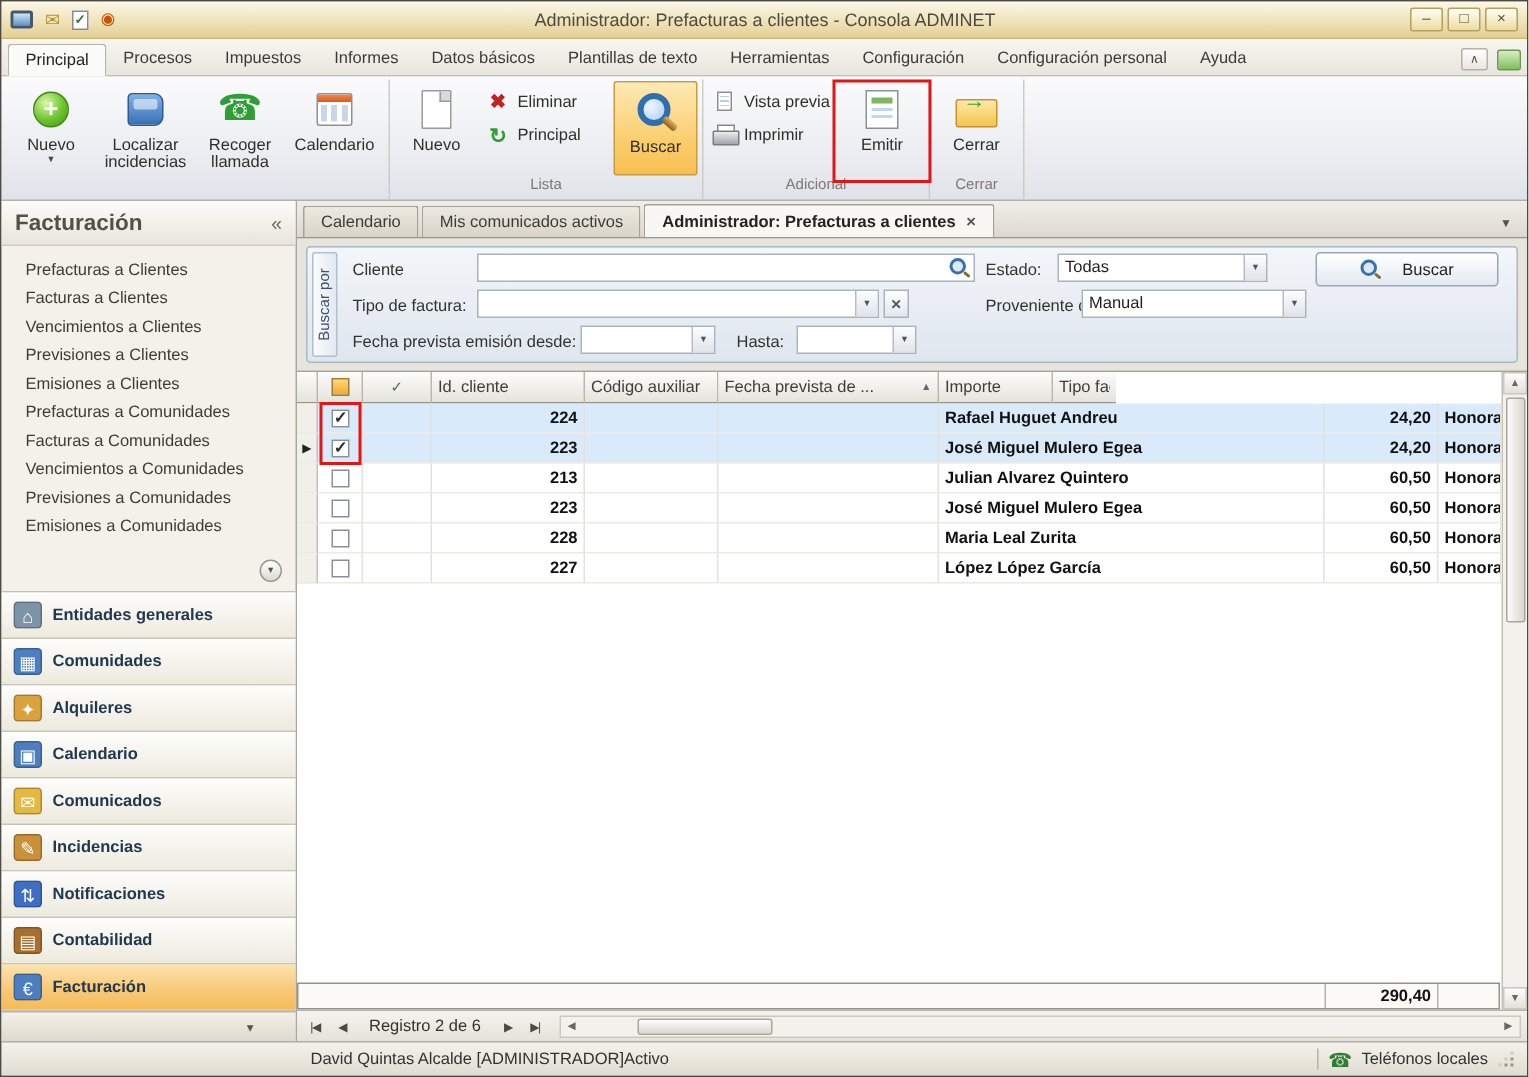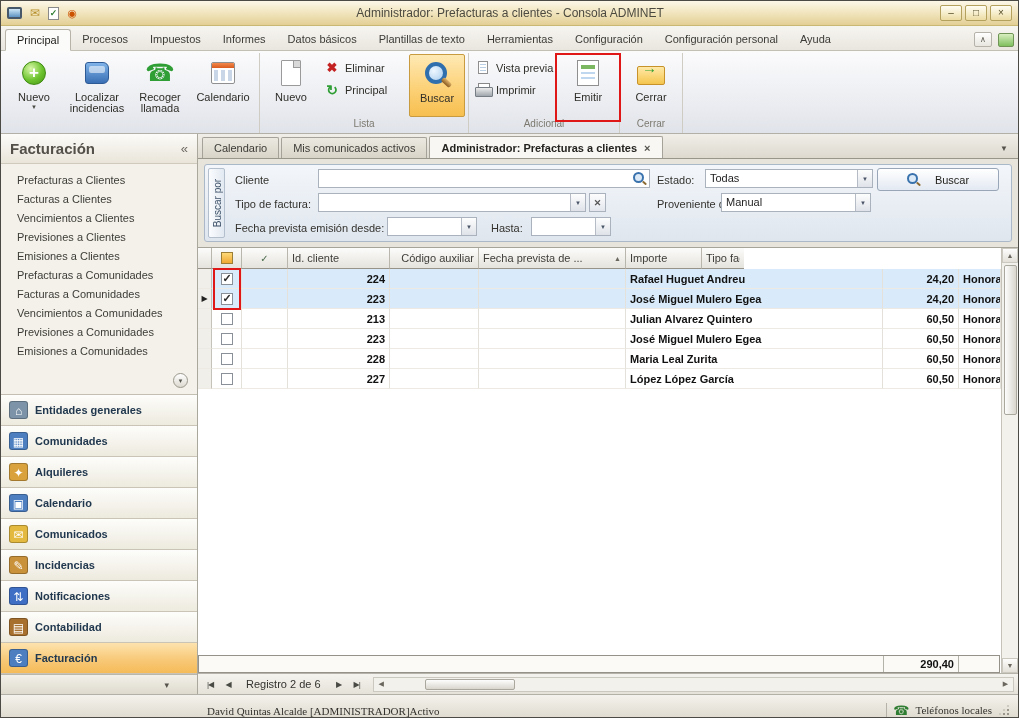--- a/index.html
+++ b/index.html
@@ -115,21 +115,21 @@
   .f-tipo-label { left:30px; top:33px; }
   .f-prov-label { left:452px; top:33px; }
   .f-fecha-label { left:30px; top:57px; }
   .f-hasta-label { left:286px; top:57px; }
   .finput { position:absolute; display:flex; align-items:center; background:#fff; border:1px solid #a9b2bd; height:19px; padding-right:2px; }
   .finput input { border:none; outline:none; flex:1; min-width:0; font:inherit; height:100%; padding:0 4px; background:transparent; }
   .f-cliente-input { left:113px; top:4px; width:332px; }
   .combo { position:absolute; height:19px; background:#fff; border:1px solid #a9b2bd; display:flex; align-items:stretch; }
   .combo .cval { flex:1; padding:2px 4px 0; color:#1e1e1e; white-space:nowrap; overflow:hidden; }
   .combo .cbtn { width:15px; flex:none; background:linear-gradient(#fdfdfd,#dfe3e9); border-left:1px solid #b5bcc6; display:flex; align-items:center; justify-content:center; font-size:6px; color:#4a5568; }
-  .f-estado-combo { left:500px; top:4px; width:168px; }
+  .f-estado-combo { left:500px; top:4px; width:140px; }
   .f-tipo-combo { left:113px; top:28px; width:268px; }
   .f-prov-combo { left:516px; top:28px; width:150px; }
   .f-fecha-combo { left:182px; top:52px; width:90px; }
   .f-hasta-combo { left:326px; top:52px; width:80px; }
   .clear-x { position:absolute; left:384px; top:28px; width:17px; height:19px; border:1px solid #a9b2bd; background:linear-gradient(#fdfdfd,#e3e7ed); display:flex; align-items:center; justify-content:center; color:#555; font-size:9px; font-weight:bold; }
   .mag-sm { position:relative; width:14px; height:14px; flex:none; display:inline-block; }
   .mag-sm::before { content:''; position:absolute; left:0; top:0; width:7px; height:7px; border:2px solid #3a72ad; border-radius:50%; background:#dceaf7; }
   .mag-sm::after { content:''; position:absolute; left:9px; top:10px; width:5px; height:2px; background:#8a6a33; transform:rotate(40deg); border-radius:1px; }
   .search-btn { position:absolute; right:12px; top:3px; width:122px; height:23px; border:1px solid #98a6b8; border-radius:3px; background:linear-gradient(#ffffff,#e3e9f2); display:flex; align-items:center; justify-content:center; gap:14px; color:#24231f; }
 
@@ -139,21 +139,21 @@
   .grid-header { height:21px; flex:none; display:flex; }
   .hcell { flex:none; background:linear-gradient(#fcfcfb,#e5e3dc); border-right:1px solid #b9b6ad; border-bottom:1px solid #979388; display:flex; align-items:center; padding:0 4px; color:#3f3d38; overflow:hidden; white-space:nowrap; }
   .hcell .hlabel { flex:1; overflow:hidden; }
   .sortarrow { font-size:7px; color:#6a675e; margin-left:2px; }
   .heditmark { font-size:10px; color:#4a6a4a; margin:auto; }
   .hcheckbox { width:12px; height:12px; border:1px solid #9c7f34; background:linear-gradient(#ffd978,#f0a832); margin:auto; }
   .ind { width:14px; padding:0; justify-content:center; }
   .chk { width:30px; padding:0; justify-content:center; }
   .iconcol { width:46px; padding:0; justify-content:center; }
   .col-id { width:102px; }
-  .col-codigo { width:89px;text-align:right; }
+  .col-codigo { width:89px; }
   .col-fecha { width:147px; }
   .col-nombre { width:257px; }
   .col-importe { width:76px; }
   .col-tipo { width:42px; border-right:none; }
 
   .grid-body { position:relative; flex:none; }
   .grow { height:20px; display:flex; background:#fff; }
   .grow.selected { background:#d9ebfa; }
   .gcell { flex:none; display:flex; align-items:center; padding:0 4px; border-right:1px solid #e3e1da; border-bottom:1px solid #eceae2; overflow:hidden; white-space:nowrap; font-weight:bold; color:#111; }
   .gcell.ind { background:#f0efe9; border-right:1px solid #c5c2b9; font-size:8px; color:#222; font-weight:normal; justify-content:center; padding:0; }
@@ -173,21 +173,21 @@
 
   .grid-footer { height:21px; flex:none; display:flex; align-items:center; background:linear-gradient(#f5f3ee,#e5e2d9); border-top:1px solid #b5b2a9; padding:0 4px; gap:2px; }
   .navbtn { min-width:16px; height:16px; display:flex; align-items:center; justify-content:center; font-size:8px; color:#4a4a44; letter-spacing:-1px; }
   .pager { margin:0 8px; color:#33322e; }
   .hscroll { flex:1; height:15px; margin-left:6px; background:#f3f1ec; border:1px solid #cbc8c0; display:flex; align-items:center; }
   .harrow { width:15px; flex:none; text-align:center; font-size:7px; color:#6a675e; }
   .harrow.right { margin-left:auto; }
   .hthumb { width:90px; height:11px; margin-left:36px; background:linear-gradient(#fdfdfd,#d9d6cd); border:1px solid #aaa79e; border-radius:2px; }
 
   
-  .statusbar { height:23px; flex:none; background:linear-gradient(#f4f2ec,#e0dcd1); border-top:1px solid #b3b0a7; display:flex; align-items:flex-end; padding:0 8px; color:#33322e;font-family:Liberation Serif, serif; }
+  .statusbar { height:23px; flex:none; background:linear-gradient(#f4f2ec,#e0dcd1); border-top:1px solid #b3b0a7; display:flex; align-items:center; padding:0 8px; color:#33322e; }
   .status-user { margin-left:198px; }
   .status-state { }
   .sb-right { margin-left:auto; display:flex; align-items:center; gap:6px; }
   .sb-sep { width:1px; height:14px; background:#b5b2a9; }
   .phone-glyph { color:#2e7d32; font-size:13px; line-height:1; }
   .grip { width:12px; height:12px; position:relative; }
   .grip::after { content:''; position:absolute; right:1px; bottom:1px; width:2px; height:2px; background:#9a968c; box-shadow:-4px 0 #9a968c, 0 -4px #9a968c, -8px 0 #cfcabf, 0 -8px #cfcabf, -4px -4px #cfcabf; }
 </style>
 </head>
 <body>

